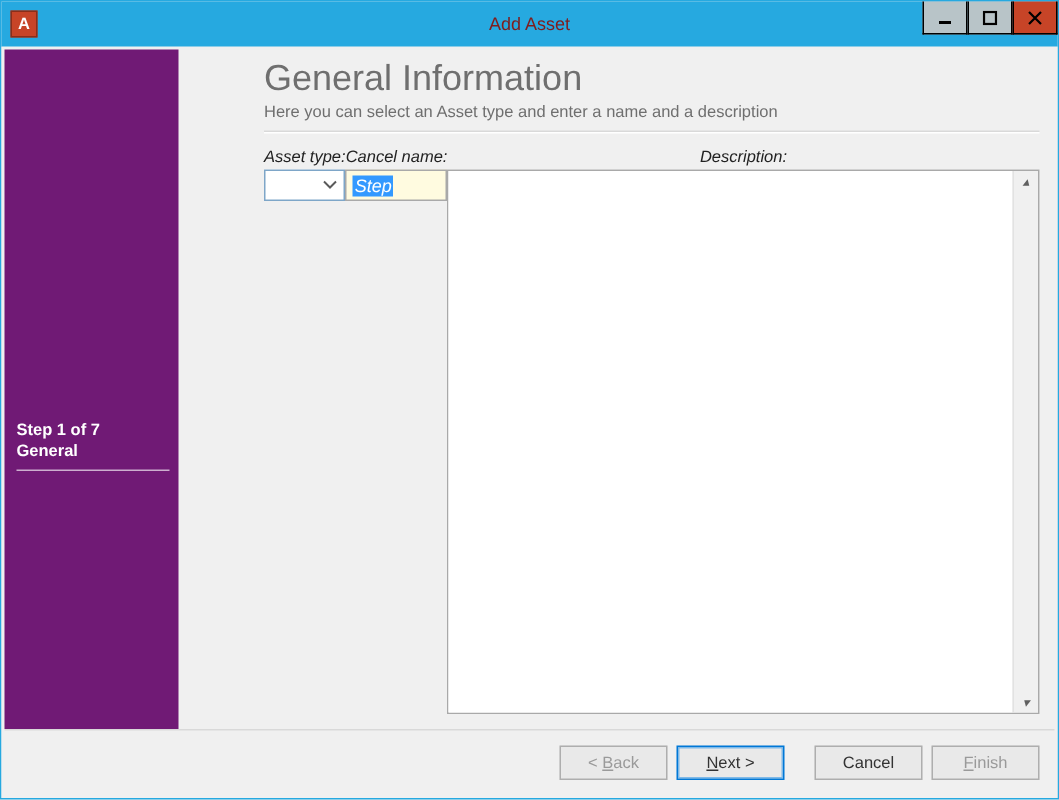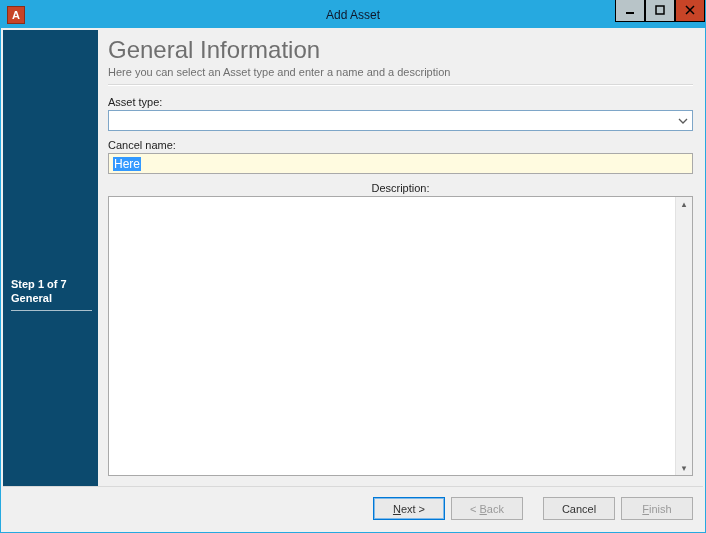--- a/index.html
+++ b/index.html
@@ -20,21 +20,21 @@
   }
   .titlebar .icon {
     width: 18px; height: 18px; margin-left: 6px;
     background: #c74427; color: #fff;
     display: flex; align-items: center; justify-content: center;
     font-size: 11px; font-weight: bold;
     border: 1px solid #8a2e19;
   }
   .titlebar .title {
     position: absolute; left: 0; right: 0; text-align: center;
-    font-size: 12px; color: #0f172a; pointer-events: none;
+    font-size: 12px; color: #7f1d1d; pointer-events: none;
   }
   .titlebar .controls {
     margin-left: auto; display: flex; height: 22px; margin-top: -8px;
   }
   .titlebar .controls > div {
     width: 30px; height: 22px;
     display: flex; align-items: center; justify-content: center;
     border: 1px solid #000; border-top: none;
     font-size: 12px; cursor: default;
   }
@@ -44,36 +44,36 @@
 
   .client {
     flex: 1; display: flex; flex-direction: column;
     background: #f0f0f0;
     padding: 2px;
   }
   .body {
     flex: 1; display: flex; background: #f0f0f0;
   }
   .sidebar {
-    width: 95px; background: #0c4a6e; color: #fff;
+    width: 116px; background: #701a75; color: #fff;
     position: relative; font-size: 11px;
   }
   .step-current { position: absolute; left: 8px; top: 248px; right: 6px; }
   .step-current .step-num { font-weight: bold; }
   .step-current .step-name { margin-top: 2px; font-weight: bold; }
   .step-current hr {
     border: none; border-top: 1px solid rgba(255,255,255,0.65); margin: 6px 0 0 0;
   }
   .next-step { position: absolute; left: 8px; bottom: 16px; right: 6px; }
   .next-step .ns-label {}
   .next-step .ns-name { margin-top: 2px; }
 
   .main {
     flex: 1; background: #f0f0f0; display: flex; flex-direction: column;
-    padding-left: 10px; padding-right: 10px;
+    padding-left: 10px; padding-right: 10px; margin-left: 47px;
   }
   .header-block { padding-top: 6px; }
   .h1 {
     font-size: 24px; font-weight: 300; color: #6f6f6f; margin: 0 0 2px 0;
     font-family: "Segoe UI Light","Segoe UI",sans-serif;
   }
   .sub { font-size: 11px; color: #6f6f6f; margin: 0 0 6px 0; }
   .hr { border-top: 1px solid #d9d9d9; border-bottom: 1px solid #fff; height: 0; margin-bottom: 10px; }
 
   .form { font-size: 11px; color: #222; }
@@ -174,56 +174,56 @@
         </div>
       </div>
 
       <div class="main">
         <div class="header-block">
           <div class="h1">General Information</div>
           <div class="sub">Here you can select an Asset type and enter a name and a description</div>
           <div class="hr"></div>
         </div>
 
-        <div class="form" style="flex:1;display:flex;flex-direction:column;">
+        <div class="form" style="flex:1;display:flex;flex-direction:row;font-style:italic;">
           <div class="field-row">
             <div class="label">Asset type:</div>
             <div class="select">
               <span class="chev">
                 <svg width="10" height="6" viewBox="0 0 10 6">
                     <path d="M1 1 L5 5 L9 1" fill="none" stroke="#5a5a5a" stroke-width="1.3"></path>
                   </svg>
               </span>
             </div>
           </div>
 
           <div class="field-row">
             <div class="label">Cancel name:</div>
             <div class="textfield">
-              <span class="selected">Here</span>
+              <span class="selected">Step</span>
             </div>
           </div>
 
           <div class="field-row" style="flex:1;display:flex;flex-direction:column;margin-bottom:10px;align-items:center;">
             <div class="label">Description:</div>
             <div class="textarea-wrap" style="flex:1;">
               <div class="textarea"></div>
               <div class="scrollbar">
                 <div class="arrow">▴</div>
                 <div class="arrow">▾</div>
               </div>
             </div>
           </div>
         </div>
       </div>
 
     </div>
 
     <div class="footer">
+      <button class="wiz" disabled=""><span>&lt; </span><span class="u">B</span><span>ack</span></button>
       <button class="wiz default"><span class="u">N</span><span>ext &gt;</span></button>
-      <button class="wiz" disabled=""><span>&lt; </span><span class="u">B</span><span>ack</span></button>
       <div class="spacer"></div>
       <button class="wiz"><span>Cancel</span></button>
       <button class="wiz" disabled=""><span class="u">F</span><span>inish</span></button>
     </div>
   </div>
 
 </div>
 
 </body></html>

